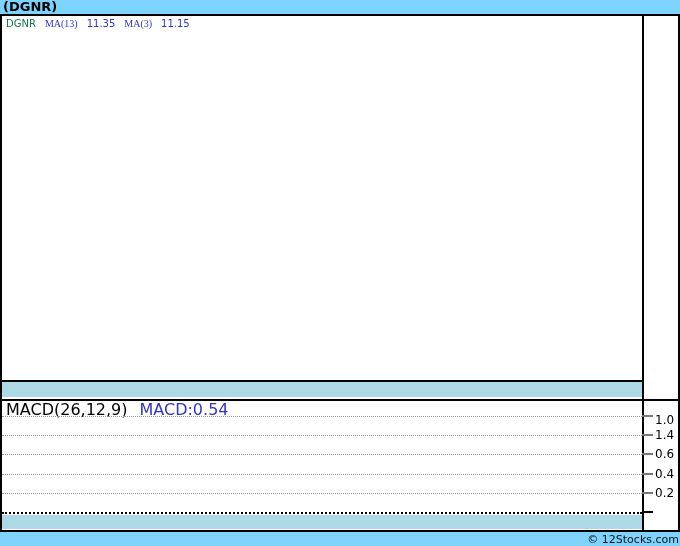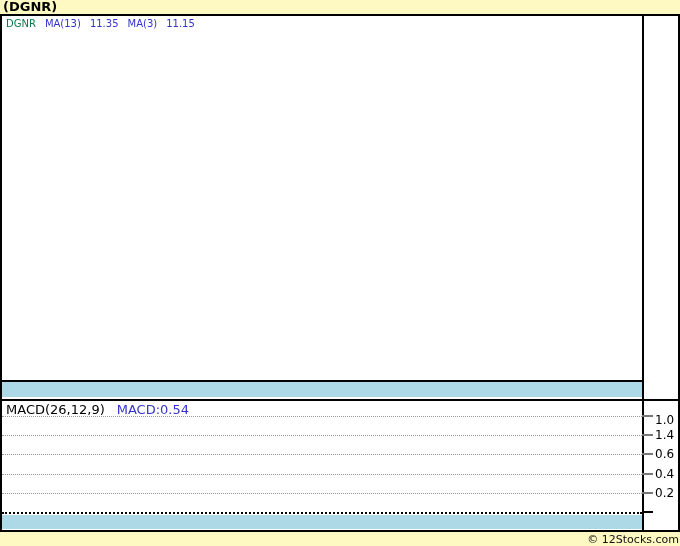--- a/index.html
+++ b/index.html
@@ -1,41 +1,41 @@
 <!DOCTYPE html>
 <html><head>
 <meta charset="utf-8">
 <style>
   html, body { margin: 0; padding: 0; background: #f4f4f4; }
   #page {
     position: relative; width: 680px; height: 546px; overflow: hidden;
-    background: #fef9c3;
+    background: #7dd3fc;
     font-family: "DejaVu Sans", "Liberation Sans", sans-serif;
   }
   .chart-title {
     position: absolute; left: 3px; top: 0; height: 14px; line-height: 14px;
     font-size: 13px; font-weight: bold; color: #000; white-space: nowrap;
   }
   .frame {
     position: absolute; left: 0; top: 14px; width: 680px; height: 518px;
     box-sizing: border-box; border: 2px solid #000; background: #fff;
   }
   .separator { position: absolute; left: 642px; top: 14px; width: 2px; height: 518px; background: #000; }
   .legend {
     position: absolute; left: 6px; top: 18px; font-size: 10px; line-height: 11px;
     white-space: nowrap;
   }
   .legend .sym { color: #0a7a4a; margin-right: 9px; margin-top: 32px; }
-  .legend .lbl { color: #3333cc; margin-right: 9px; }
+  .legend .lbl { color: #3333cc; margin-right: 9px; font-family: Liberation Serif, serif; }
   .legend .val { color: #3333cc; margin-right: 9px; }
   .pane-line-upper { position: absolute; left: 0; top: 380px; width: 642px; height: 2px; background: #000; }
   .band-upper { position: absolute; left: 2px; top: 382px; width: 640px; height: 15px; background: #add8e6; }
   .pane-line-lower { position: absolute; left: 0; top: 399px; width: 680px; height: 2px; background: #000; }
   .macd-legend {
-    position: absolute; left: 6px; top: 404px; font-size: 13px; line-height: 11px;
+    position: absolute; left: 6px; top: 404px; font-size: 16px; line-height: 11px;
     color: #000; white-space: nowrap; text-align: center;
   }
   .macd-legend .mval { color: #3333cc; margin-left: 12px; }
   .gridline { position: absolute; left: 2px; width: 640px; height: 0; border-top: 1px dotted #999; }
   .g0 { top: 416px; } .g1 { top: 435px; } .g2 { top: 454px; } .g3 { top: 474px; } .g4 { top: 493px; }
   .zeroline { position: absolute; left: 2px; top: 512px; width: 640px; height: 0; border-top: 2px dotted #000; }
   .tick { position: absolute; left: 642px; width: 11px; height: 2px; background: #777; }
   .k0 { top: 415px; } .k1 { top: 434px; } .k2 { top: 453px; } .k3 { top: 473px; } .k4 { top: 492px; }
   .k5 { top: 511px; background: #000; }
   .ticklabel {

